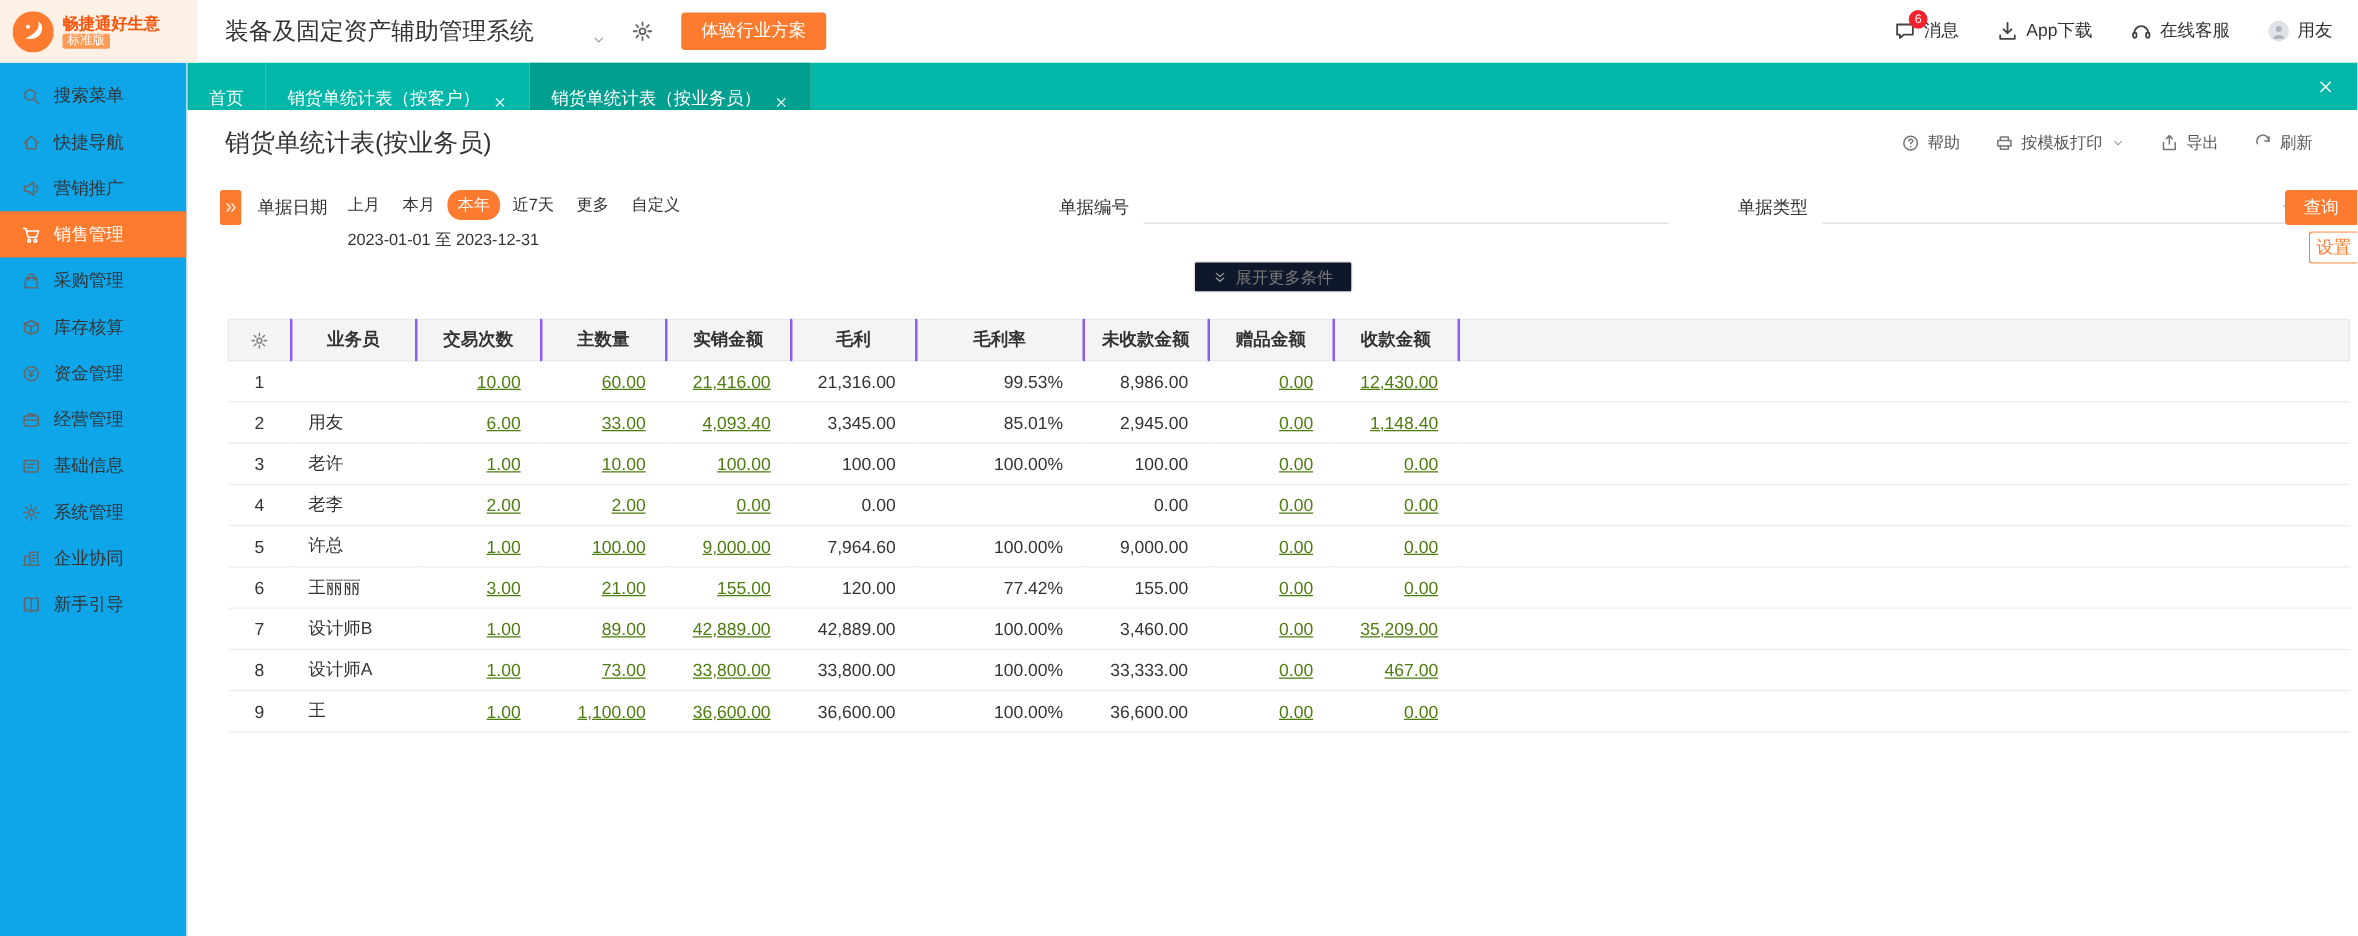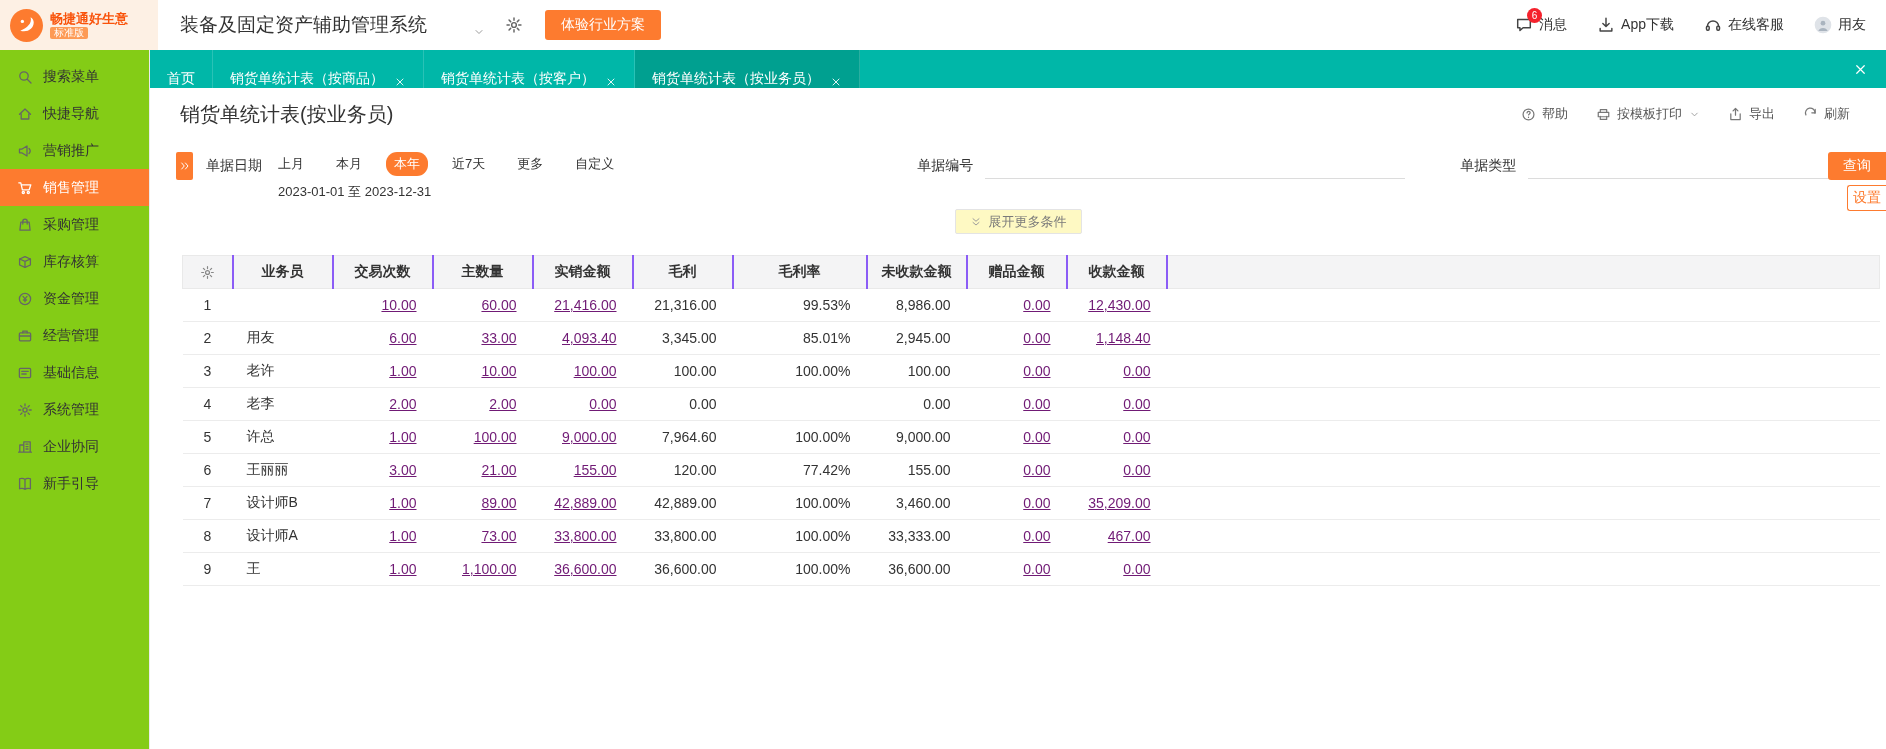--- a/index.html
+++ b/index.html
@@ -21,21 +21,21 @@
   .top-gear{margin-left:20px;color:#666;cursor:pointer;width:18px;height:18px}
   .trial-btn{margin-left:22px;height:30px;padding:0 16px;background:#fd7b2f;color:#fff;border:none;border-radius:3px;font-size:14px;cursor:pointer;font-family:inherit}
   .top-actions{margin-left:auto;display:flex;align-items:center;gap:30px;padding-right:20px}
   .action-item{display:flex;align-items:center;gap:6px;font-size:14px;color:#333;cursor:pointer}
   .action-ic{position:relative;display:inline-flex;width:18px;height:18px;color:#444}
   .action-ic .icon{width:18px;height:18px}
   .badge{position:absolute;top:-8px;right:-9px;min-width:15px;height:15px;border-radius:8px;background:#f5222d;color:#fff;font-size:10px;line-height:15px;text-align:center;padding:0 3px}
 
   
   .main-row{display:flex;height:699px}
-  .sidebar{width:150px;background:#84cc16;border-right:1px solid #ebebeb;padding-top:8px;flex:none}
+  .sidebar{width:150px;background:#0ea5e9;border-right:1px solid #ebebeb;padding-top:8px;flex:none}
   .side-item{height:37px;display:flex;align-items:center;gap:10px;padding-left:17px;font-size:14px;color:#333;cursor:pointer}
   .side-item .icon{color:#666}
   .side-item.active{background:#fd7b2f;color:#fff}
   .side-item.active .icon{color:#fff}
   .content{flex:1;display:flex;flex-direction:column;min-width:0;background:#fff}
 
   
   .tabbar{height:38px;background:#00b7a8;display:flex;align-items:stretch;color:#fff;flex:none}
   .tab{display:flex;align-items:flex-end;padding:0 17px;font-size:14px;border-right:1px solid rgba(255,255,255,.16);cursor:pointer;white-space:nowrap}
   .tab.active{background:#00a090}
@@ -50,49 +50,49 @@
   .tool-item{display:flex;align-items:center;gap:6px;font-size:13px;color:#555;cursor:pointer}
   .tool-item .icon{width:15px;height:15px;color:#777}
   .tool-item .chev{width:11px;height:11px;color:#999;margin-left:1px}
 
   
   .filter-panel{position:relative;padding:12px 130px 0 26px;display:flex;align-items:flex-start;flex:none}
   .collapse-tag{width:17px;height:28px;background:#fd7b2f;color:#fff;border-radius:2px;display:flex;align-items:center;justify-content:center;cursor:pointer;flex:none}
   .collapse-tag .icon{width:12px;height:12px}
   .f-label{font-size:14px;color:#333;margin:5px 0 0 13px;flex:none;white-space:nowrap}
   .date-col{margin-left:8px}
-  .quick-row{display:flex;gap:16px}
+  .quick-row{display:flex;gap:2px}
   .quick-opt{font-size:13px;color:#333;padding:3px 8px;border-radius:11px;cursor:pointer;white-space:nowrap}
   .quick-opt.selected{background:#fd7b2f;color:#fff}
   .date-range{font-size:13px;color:#333;margin-top:7px;padding-left:8px;white-space:nowrap}
   .f-group{display:flex;align-items:flex-start}
   .g-docno{margin-left:295px}
   .g-doctype{margin-left:55px}
   .f-input{width:420px;border:none;border-bottom:1px solid #dcdcdc;height:27px;margin-left:12px;font-size:13px;background:transparent;outline:none;font-family:inherit}
   .f-select{position:relative;width:380px;border-bottom:1px solid #dcdcdc;height:27px;margin-left:12px;cursor:pointer}
   .f-select .icon{position:absolute;right:2px;top:8px;width:12px;height:12px;color:#aaa}
   .filter-btns{position:absolute;right:0;top:12px;display:flex;flex-direction:column;gap:5px;align-items:flex-end}
   .btn-search{width:58px;height:28px;background:#fd7b2f;color:#fff;border:none;font-size:14px;border-radius:3px 0 0 3px;cursor:pointer;font-family:inherit}
   .btn-settings{width:39px;height:26px;background:#fff;color:#fd7b2f;border:1px solid #fd7b2f;border-right:none;font-size:14px;border-radius:3px 0 0 3px;cursor:pointer;font-family:inherit}
   .expand-row{height:30px;display:flex;justify-content:center;margin-top:8px;flex:none}
-  .expand-btn{display:inline-flex;align-items:center;gap:7px;background:#fef9c3;border:1px solid #e4e4e4;color:#7a7a7a;font-size:13px;padding:0 14px;height:25px;border-radius:2px;cursor:pointer;font-family:inherit}
+  .expand-btn{display:inline-flex;align-items:center;gap:7px;background:#0f172a;border:1px solid #e4e4e4;color:#7a7a7a;font-size:13px;padding:0 14px;height:25px;border-radius:2px;cursor:pointer;font-family:inherit}
   .expand-btn .icon{width:12px;height:12px;color:#9a9a9a}
 
   
   .table-wrap{margin:16px 6px 0 32px}
   table{width:100%;border-collapse:collapse;table-layout:fixed}
   thead th{background:#f4f4f5;height:33px;font-size:14px;font-weight:bold;color:#333;border-top:1px solid #e9e9e9;border-bottom:1px solid #e9e9e9;border-right:2px solid #8b5cf6;text-align:center}
   thead th:first-child{border-left:1px solid #e9e9e9}
   thead th:last-child{border-right:1px solid #e9e9e9}
   thead .icon{width:15px;height:15px;color:#888;vertical-align:middle;cursor:pointer}
   tbody td{height:33px;border-bottom:1px solid #ececec;font-size:14px;color:#333;white-space:nowrap;overflow:hidden}
   .c-idx{text-align:center}
   .c-name{text-align:left;padding-left:14px}
   .c-num{text-align:right;padding-right:16px}
-  .cell-link{text-decoration:underline;color:#701a75;cursor:pointer}
+  .cell-link{text-decoration:underline;color:#4d7c0f;cursor:pointer}
 </style>
 </head>
 <body>
 
 <div class="topbar">
   <div class="logo-box">
     <span class="logo-circle">
       <svg viewBox="0 0 32 32">
           <circle cx="16" cy="16" r="16" fill="#fd7b2f"></circle>
           <path d="M10 21c7 2 13-2 13-8 0-2-1-4-3-5 1.5 6-3 10-10 13z" fill="#fff"></path>
@@ -279,28 +279,20 @@
    </div>
     </aside>
 
   <div class="content">
     <div class="tabbar">
         <div class="tab">
      <span>首页</span>
 
    </div>
         <div class="tab">
-     <span>销货单统计表（按商品）</span>
-     <span class="icon tab-close">
-            <svg viewBox="0 0 16 16">
-              <path d="M4 4l8 8M12 4l-8 8"></path>
-            </svg>
-          </span>
-   </div>
-        <div class="tab">
      <span>销货单统计表（按客户）</span>
      <span class="icon tab-close">
             <svg viewBox="0 0 16 16">
               <path d="M4 4l8 8M12 4l-8 8"></path>
             </svg>
           </span>
    </div>
         <div class="tab active">
      <span>销货单统计表（按业务员）</span>
      <span class="icon tab-close">

